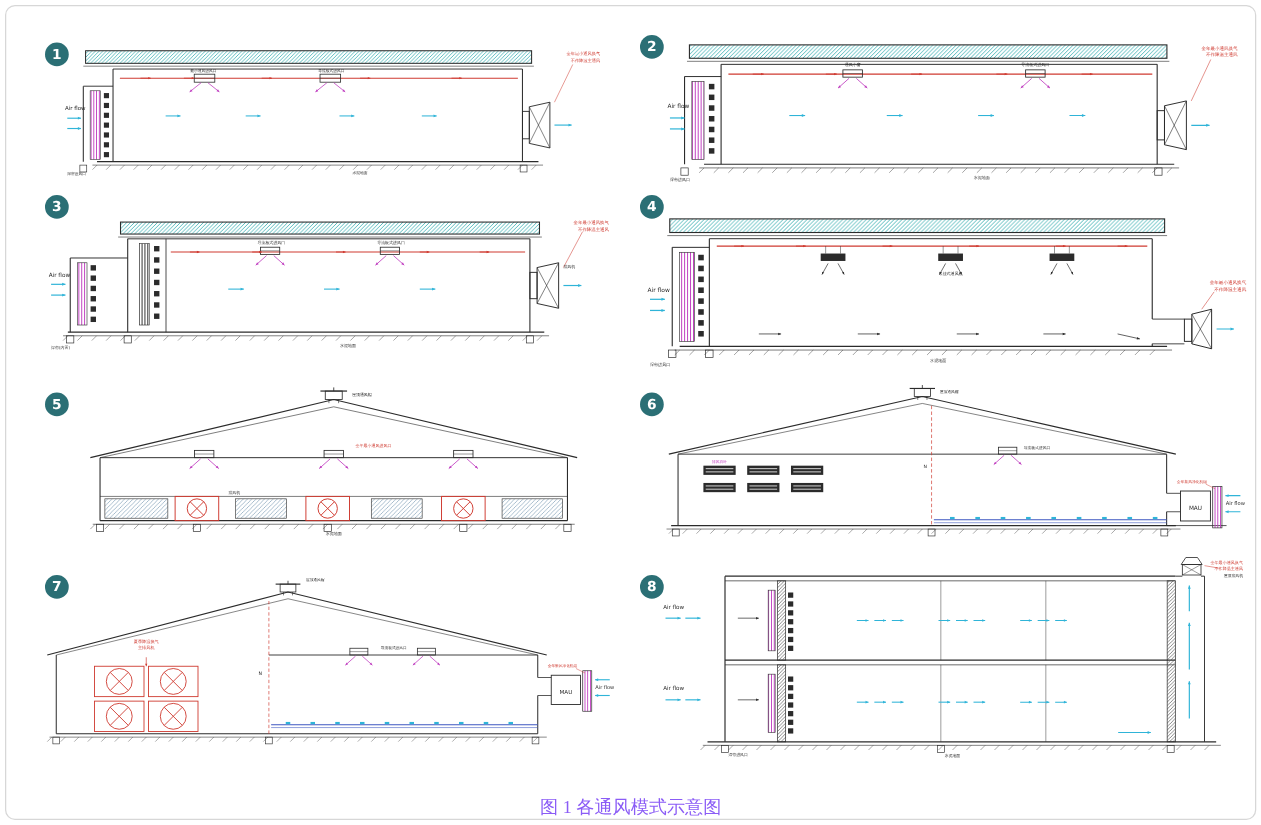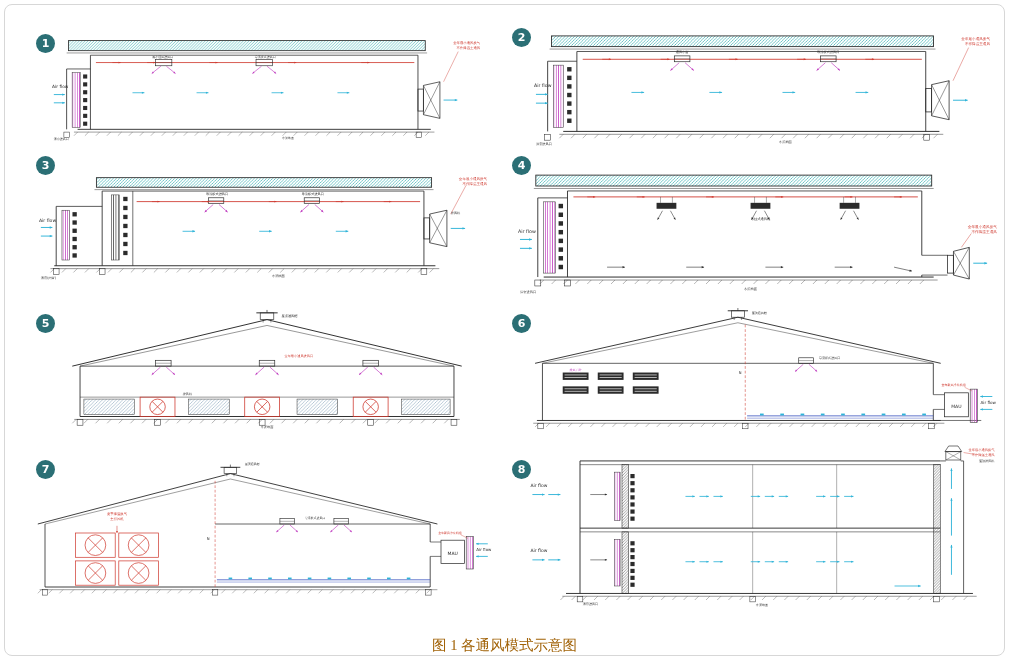--- a/index.html
+++ b/index.html
@@ -5,21 +5,21 @@
   html,body{margin:0;padding:0;background:#ffffff;}
   .page{position:relative;width:1009px;height:660px;background:#fff;overflow:hidden;
         font-family:"DejaVu Sans","Liberation Sans",sans-serif;}
   .frame{position:absolute;inset:4px;border:1.5px solid #d7d7d7;border-radius:8px;pointer-events:none;}
   .badge{position:absolute;width:19px;height:19px;border-radius:50%;color:#fff;
          font-size:11px;font-weight:bold;display:flex;align-items:center;justify-content:center;
          font-family:"DejaVu Sans",sans-serif;}
   svg.panel{position:absolute;overflow:visible;}
   svg text{font-family:"DejaVu Sans","Liberation Sans",sans-serif;}
   .caption{position:absolute;left:0;right:0;top:636px;text-align:center;
-           font-family:"Liberation Serif","DejaVu Serif",serif;font-size:14.5px;color:#a16207;}
+           font-family:"Liberation Serif","DejaVu Serif",serif;font-size:14.5px;color:#8b5cf6;}
 </style>
 </head>
 <body>
 
 <div class="page">
   <div class="frame"></div>
   <div id="panels">
       <div class="badge" style="left: 36px; top: 34px; background: rgb(43, 111, 117);">1</div>
       <svg class="panel" viewBox="0 0 470 118" width="430" height="108" style="left: 52px; top: 36px;">
         <defs>

